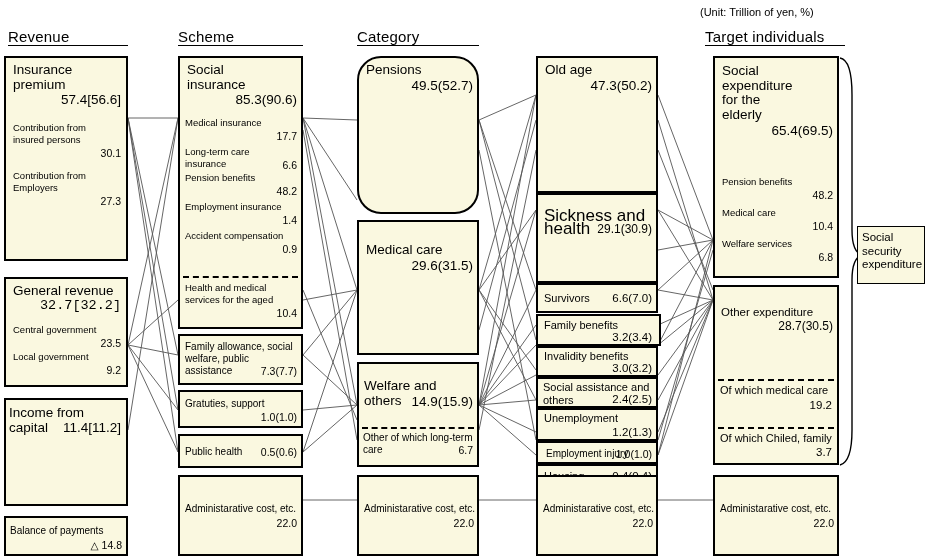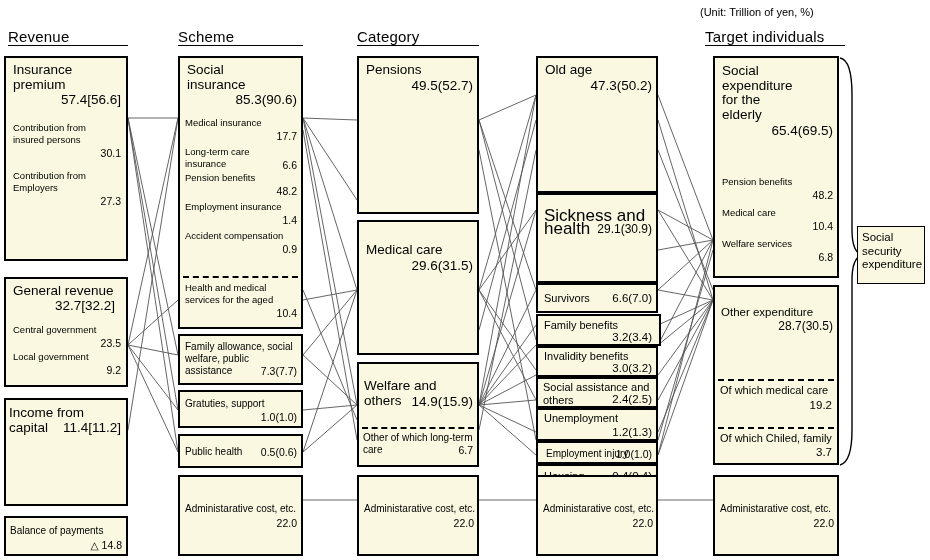--- a/index.html
+++ b/index.html
@@ -199,21 +199,21 @@
     <div class="sub" style="left:7px;top:64px;">Contribution from
 insured persons</div>
     <div class="subval" style="left:7px;top:89px;width:108px;">30.1</div>
     <div class="sub" style="left:7px;top:112px;">Contribution from
 Employers</div>
     <div class="subval" style="left:7px;top:137px;width:108px;">27.3</div>
   </div>
 
   <div class="box" style="left:4px;top:277px;width:124px;height:110px;">
     <div class="ttl" style="left:7px;top:5px;">General revenue</div>
-    <div class="val" style="left:1px;top:20px;width:108px;">32.7[32.2]</div>
+    <div class="val" style="left:7px;top:20px;width:108px;font-family:Liberation Mono, monospace;">32.7[32.2]</div>
     <div class="sub" style="left:7px;top:45px;">Central government</div>
     <div class="subval" style="left:7px;top:58px;width:108px;">23.5</div>
     <div class="sub" style="left:7px;top:72px;">Local government</div>
     <div class="subval" style="left:7px;top:85px;width:108px;">9.2</div>
   </div>
 
   <div class="box" style="left:4px;top:398px;width:124px;height:108px;">
     <div class="ttl" style="left:3px;top:6px;">Income from capital</div>
     <div class="val" style="left:7px;top:21px;width:108px;">11.4[11.2]</div>
   </div>
@@ -265,21 +265,21 @@
   <div class="box" style="left:178px;top:434px;width:125px;height:34px;">
     <div class="small-ttl" style="left:5px;top:10px;">Public health</div>
     <div class="small-val" style="left:5px;top:10px;width:112px;">0.5(0.6)</div>
   </div>
 
   <div class="box" style="left:178px;top:475px;width:125px;height:81px;">
     <div class="small-ttl" style="left:5px;top:26px;">Administarative cost, etc.</div>
     <div class="small-val" style="left:5px;top:40px;width:112px;">22.0</div>
   </div>
 
-  <div class="box" style="left:357px;top:56px;width:122px;height:158px;">
+  <div class="box" style="left:357px;top:56px;width:122px;height:158px;border-radius:24px;">
     <div class="ttl" style="left:7px;top:5px;">Pensions</div>
     <div class="val" style="left:7px;top:21px;width:107px;">49.5(52.7)</div>
   </div>
 
   <div class="box" style="left:357px;top:220px;width:122px;height:135px;">
     <div class="ttl" style="left:7px;top:21px;">Medical care</div>
     <div class="val" style="left:7px;top:37px;width:107px;">29.6(31.5)</div>
   </div>
 
   <div class="box" style="left:357px;top:362px;width:122px;height:105px;">

